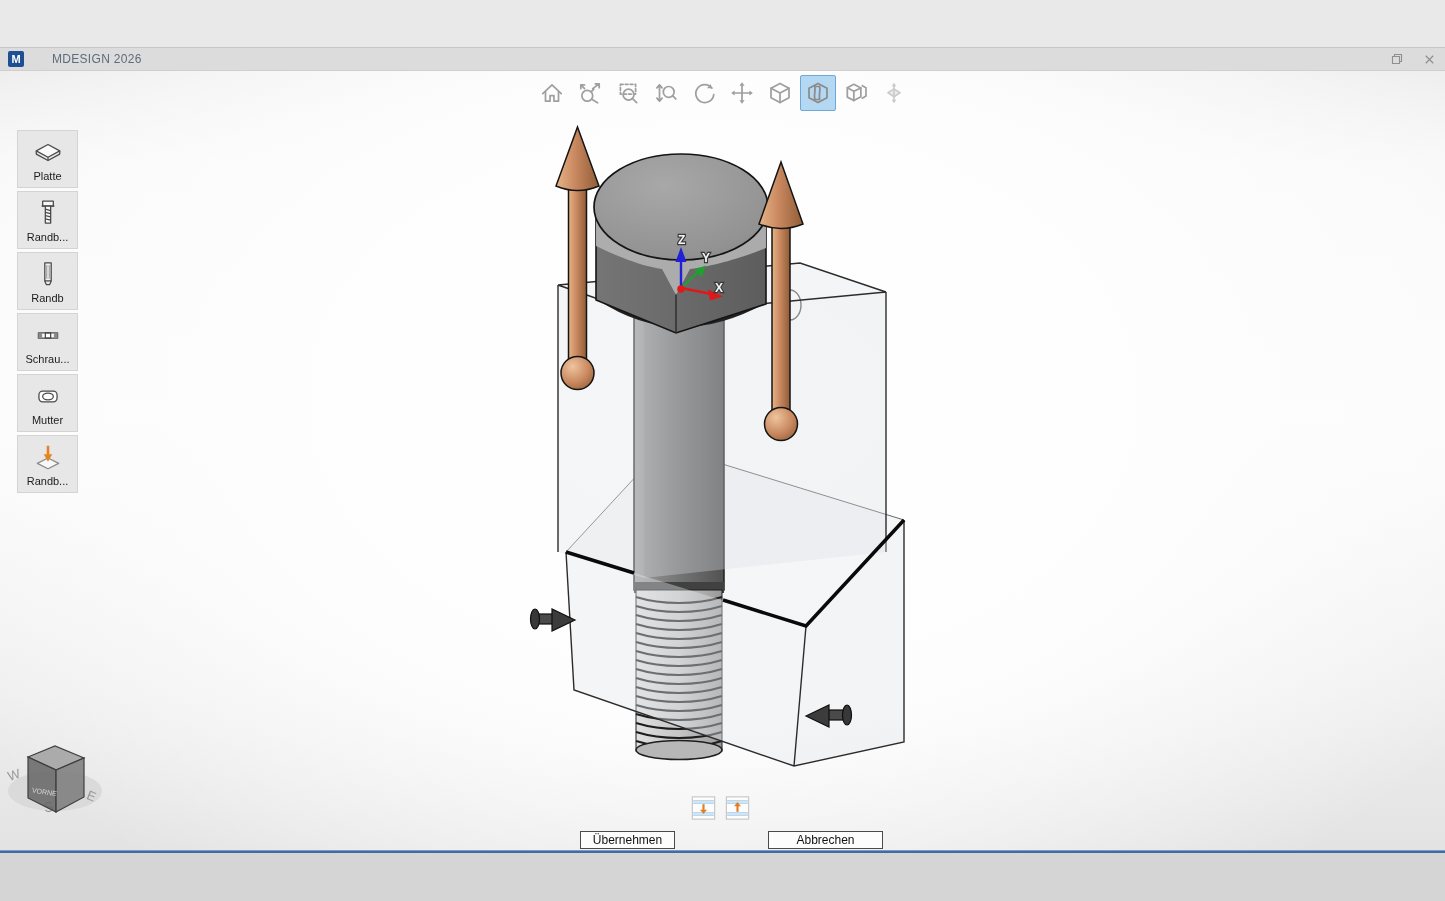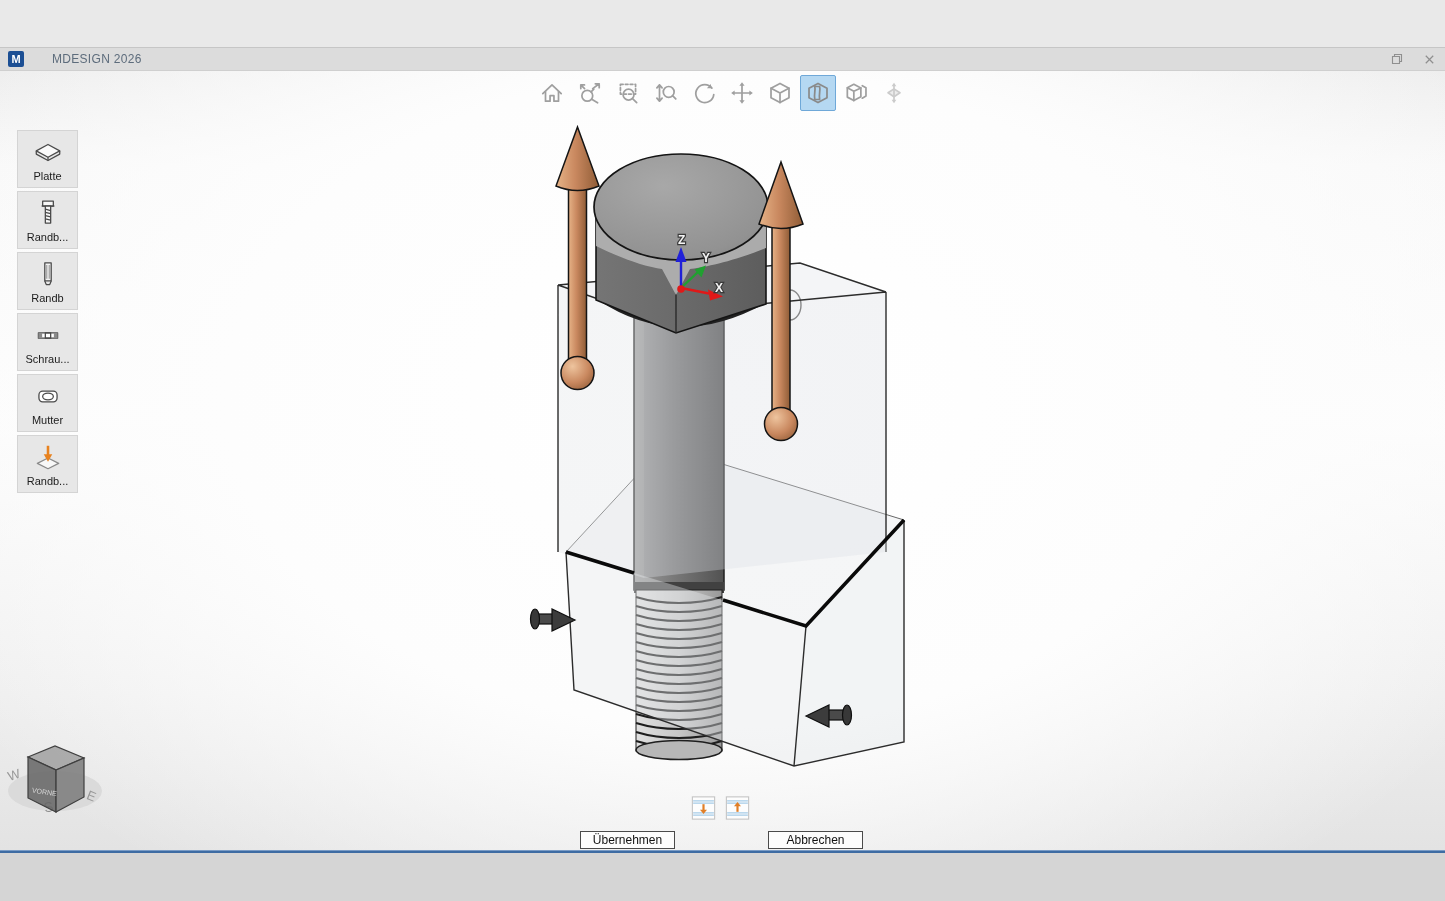--- a/index.html
+++ b/index.html
@@ -27,21 +27,21 @@
   .sidebar{position:absolute;left:17px;top:59px;width:61px;}
   .side-tile{width:61px;height:58px;margin-bottom:3px;background:#e7e7e7;border:1px solid #d4d4d4;box-sizing:border-box;display:flex;flex-direction:column;align-items:center;justify-content:flex-start;padding-bottom:5px;}
   .side-tile svg{flex:1 1 auto;stroke:#4a4a4a;stroke-width:1.2;fill:none;stroke-linejoin:round;margin-top:4px;}
   .side-label{font-size:11px;color:#1c1c1c;line-height:12px;}
   
   .section-controls{position:absolute;left:691px;top:725px;display:flex;gap:9px;}
   .sec-btn{width:25px;height:24px;display:flex;align-items:center;justify-content:center;}
   
   .btn{position:absolute;height:18px;border:1px solid #4a4a4a;background:#fcfcfc;font-size:12px;color:#111;display:flex;align-items:center;justify-content:center;box-sizing:border-box;}
   .btn-apply{left:580px;top:760px;width:95px;}
-  .btn-cancel{left:768px;top:760px;width:95px;}
+  .btn-cancel{left:768px;top:760px;width:115px;}
 </style>
 </head>
 <body>
 
 <div class="screen">
   <div class="desktop-top"></div>
 
   <div class="app-window">
     <div class="titlebar">
       <div class="logo">M</div>

